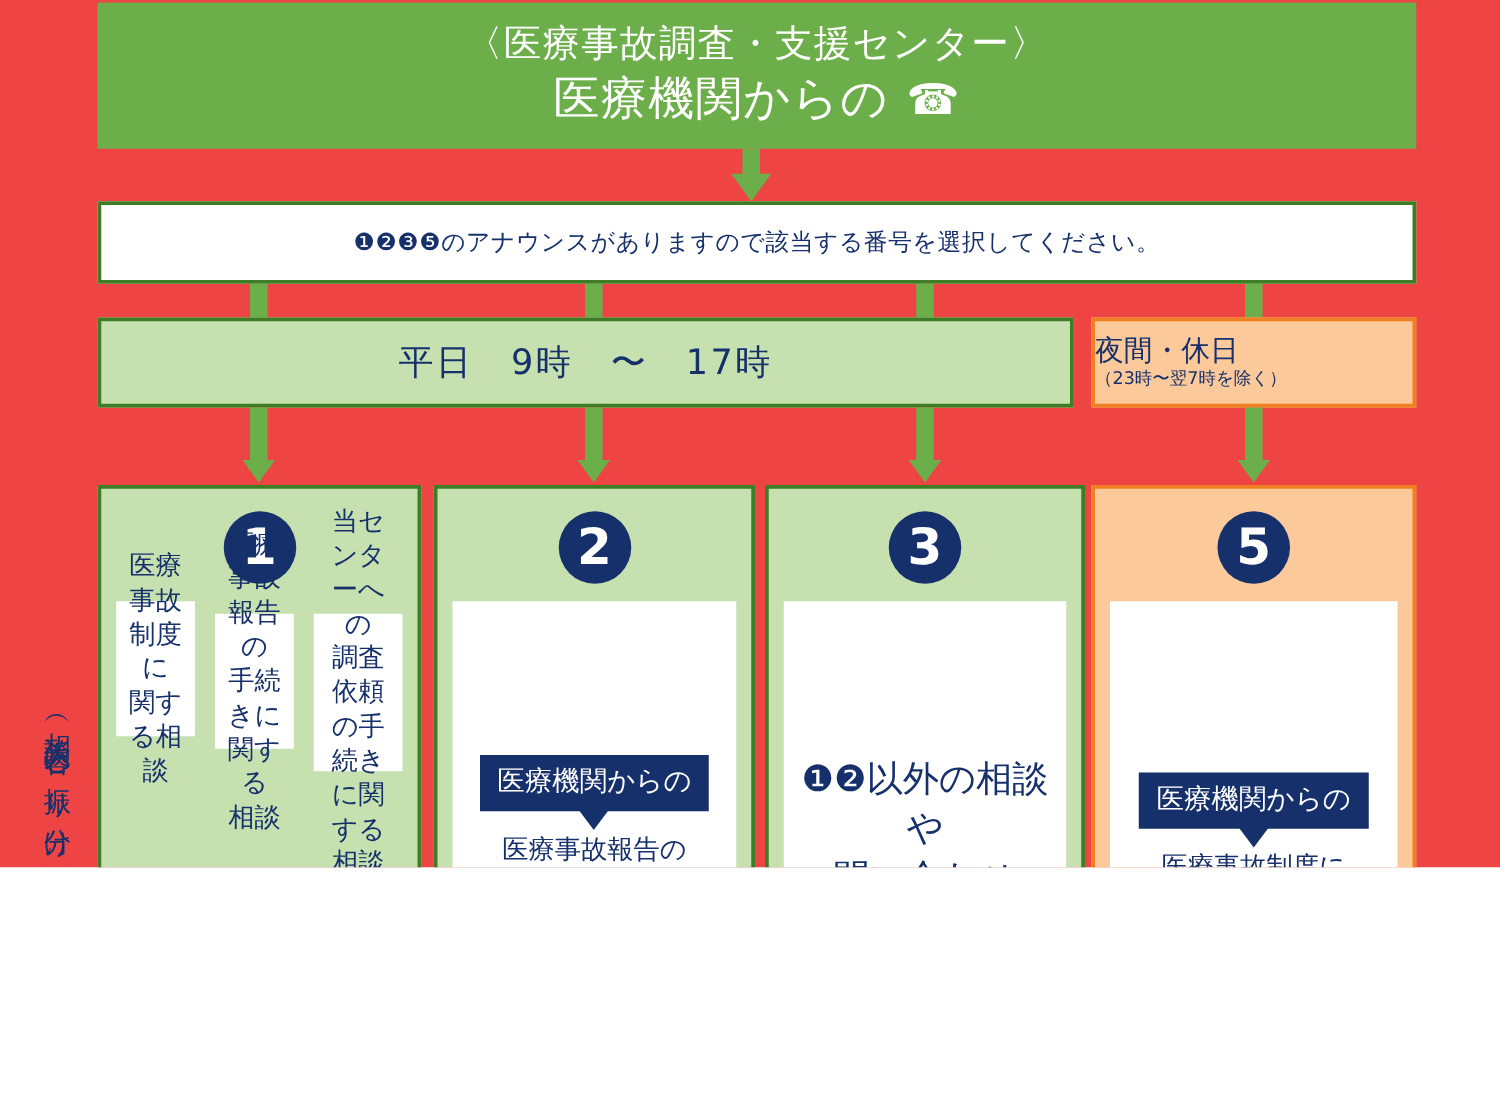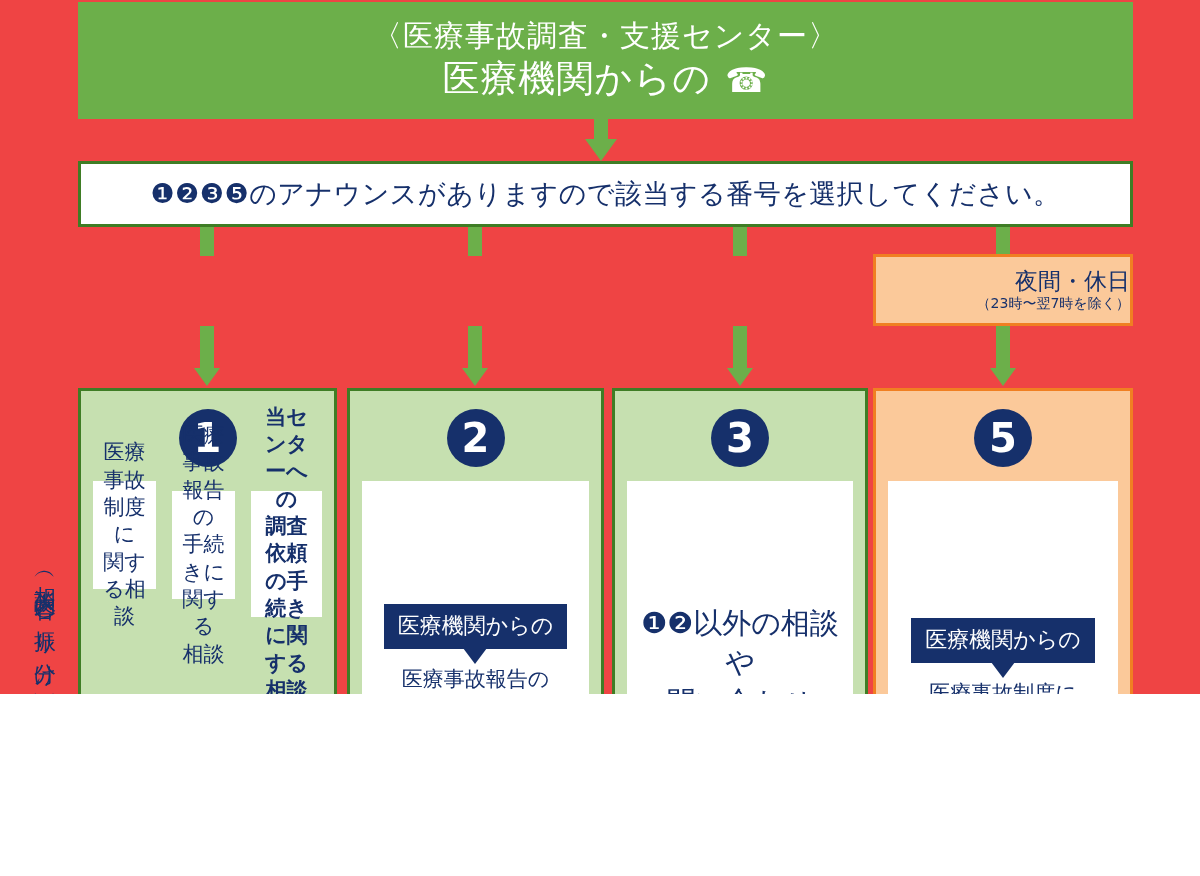--- a/index.html
+++ b/index.html
@@ -78,21 +78,21 @@
     left:78px; top:161px;
     width:1055px; height:66px;
     box-sizing:border-box;
     border:3px solid #3F7D25;
     background:#ffffff;
     display:flex;
     align-items:center;
     justify-content:center;
   }
   .announce-text{
-    font-size:27px;
+    font-size:19px;
     letter-spacing:0.5px;
     white-space:nowrap;
   }
 
   
   .weekday-bar{
     position:absolute;
     left:78px; top:254px;
     width:781px; height:72px;
     box-sizing:border-box;
@@ -109,21 +109,21 @@
   }
   .night-bar{
     position:absolute;
     left:873px; top:254px;
     width:260px; height:72px;
     box-sizing:border-box;
     border:3px solid #F07F22;
     background:#FBC99A;
     display:flex;
     flex-direction:column;
-    align-items:flex-end;
+    align-items:flex-start;
     justify-content:center;
   }
   .night-title{ font-size:23px; line-height:1.15; white-space:nowrap;}
   .night-sub{ font-size:14px; line-height:1.2; white-space:nowrap; margin-top:1px;}
 
   
   .column{
     position:absolute;
     top:388px;
     height:472px;
@@ -258,20 +258,23 @@
 
   <div class="announce-box">
     <div class="announce-text">❶❷❸❺のアナウンスがありますので該当する番号を選択してください。</div>
   </div>
 
   <div class="arrow-shaft" style="left:200px; top:227px; width:14px; height:29px;"></div>
   <div class="arrow-shaft" style="left:468px; top:227px; width:14px; height:29px;"></div>
   <div class="arrow-shaft" style="left:733px; top:227px; width:14px; height:29px;"></div>
   <div class="arrow-shaft" style="left:996px; top:227px; width:14px; height:29px;"></div>
 
+  <div class="weekday-bar">
+    <div class="weekday-text">平日　9時　〜　17時</div>
+  </div>
   <div class="night-bar">
     <div class="night-title">夜間・休日</div>
     <div class="night-sub">（23時〜翌7時を除く）</div>
   </div>
 
   <div class="arrow-shaft" style="left:200px; top:326px; width:14px; height:44px;"></div>
   <div class="arrow-head small" style="left:194px; top:368px;"></div>
 
   <div class="arrow-shaft" style="left:468px; top:326px; width:14px; height:44px;"></div>
   <div class="arrow-head small" style="left:462px; top:368px;"></div>
@@ -285,21 +288,21 @@
   <div class="side-label">（相談内容と振り分け）</div>
 
   <div class="column green" style="left:78px; width:259px;">
     <div class="col-badge">1</div>
     <div class="col-body">
       <div class="sub-box b1" style="white-space:pre-line;">医療事故制度に
 関する相談</div>
       <div class="sub-box b2" style="white-space:pre-line;">医療事故報告の
 手続きに関する
 相談</div>
-      <div class="sub-box b3" style="white-space:pre-line;font-weight:bold;">当センターへの
+      <div class="sub-box b3" style="white-space:pre-line;">当センターへの
 調査依頼の手続き
 に関する相談</div>
     </div>
   </div>
 
   <div class="column green" style="left:347px; width:257px;">
     <div class="col-badge">2</div>
     <div class="col-body">
       <div class="panel mid">
         <div class="navy-tag">医療機関からの</div>

